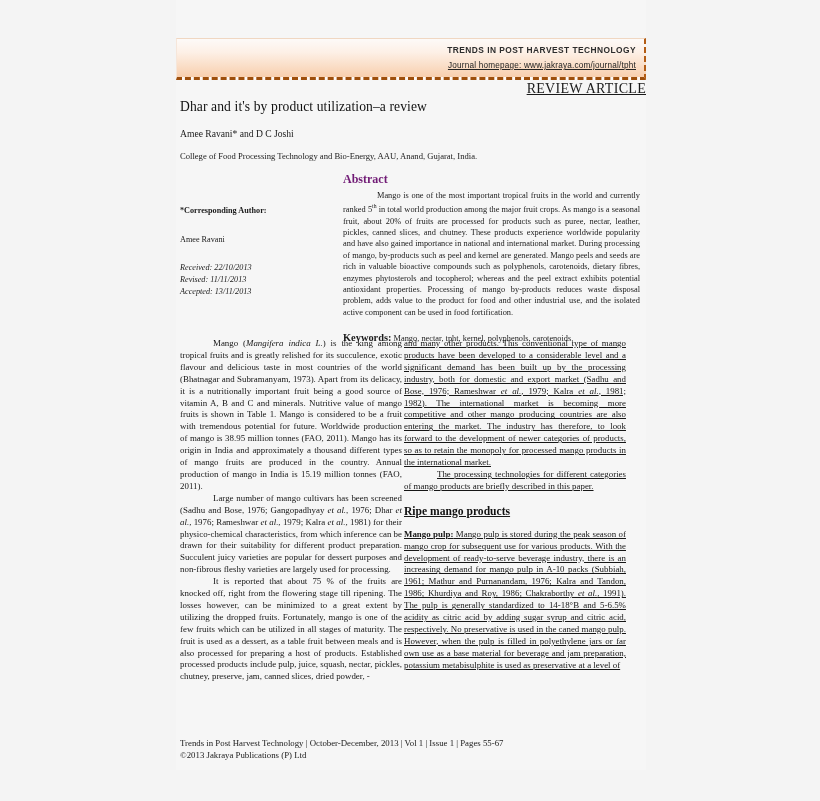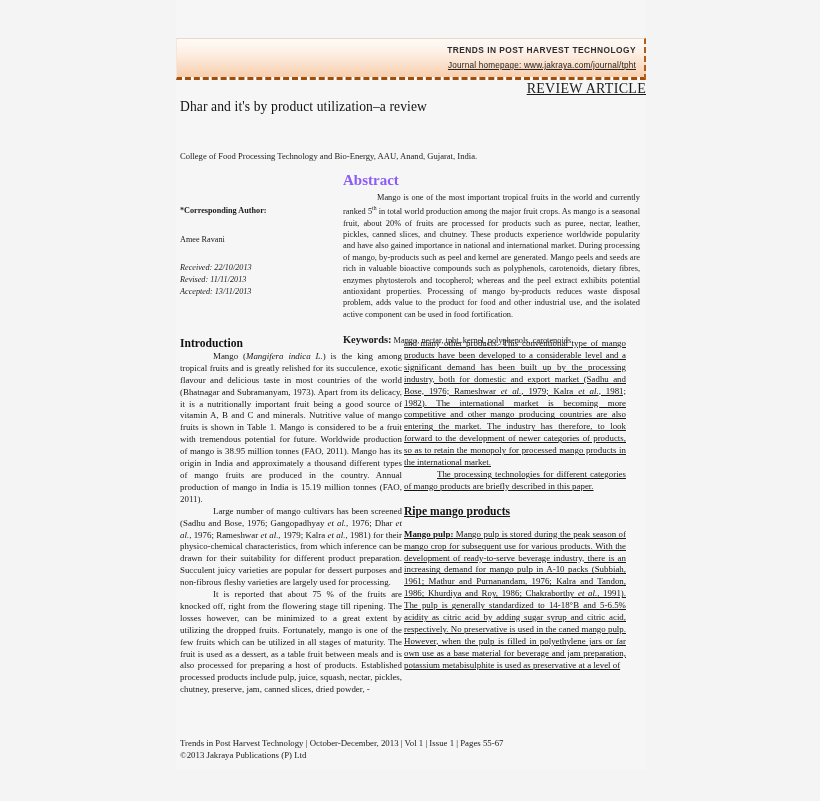--- a/index.html
+++ b/index.html
@@ -128,23 +128,23 @@
   }
   .corr-block .dates div { line-height: 11.8px; }
 
   .abstract-col {
     position: absolute;
     left: 167px;
     top: 172px;
     width: 297px;
   }
   .abstract-heading {
-    font-size: 15px;
+    font-size: 12px;
     font-weight: bold;
-    color: #8b5cf6;
+    color: #701a75;
     margin-bottom: 3px;
   }
   .abstract-body {
     font-size: 8.35px;
     line-height: 11.4px;
     text-align: justify;
     color: #1a1a1a;
     text-indent: 34px;
   }
   .keywords {
@@ -207,40 +207,40 @@
     <div class="banner">
       <div class="banner-inner">
         <div class="banner-title">TRENDS IN POST HARVEST TECHNOLOGY</div>
         <div class="banner-home">Journal homepage: www.jakraya.com/journal/tpht</div>
       </div>
     </div>
 
     <div class="review-label">REVIEW ARTICLE</div>
 
     <div class="doc-title">Dhar and it's by product utilization–a review</div>
+    <div class="authors">Amee Ravani* and D C Joshi</div>
     <div class="affiliation">College of Food Processing Technology and Bio-Energy, AAU, Anand, Gujarat, India.</div>
 
     <div class="corr-block">
       <div class="corr-head">*Corresponding Author:</div>
       <div class="corr-name">Amee Ravani</div>
       <div class="dates">
         <div>Received: 22/10/2013</div>
         <div>Revised: 11/11/2013</div>
         <div>Accepted: 13/11/2013</div>
       </div>
     </div>
 
     <div class="abstract-col">
       <div class="abstract-heading">Abstract</div>
       <div class="abstract-body"><span>Mango is one of the most important tropical fruits in the world and currently ranked 5</span><span class="sup">th</span><span> in total world production among the major fruit crops. As mango is a seasonal fruit, about 20% of fruits are processed for products such as puree, nectar, leather, pickles, canned slices, and chutney. These products experience worldwide popularity and have also gained importance in national and international market. During processing of mango, by-products such as peel and kernel are generated. Mango peels and seeds are rich in valuable bioactive compounds such as polyphenols, carotenoids, dietary fibres, enzymes phytosterols and tocopherol; whereas and the peel extract exhibits potential antioxidant properties. Processing of mango by-products reduces waste disposal problem, adds value to the product for food and other industrial use, and the isolated active component can be used in food fortification.</span></div>
       <div class="keywords"><b>Keywords:</b> <span>Mango, nectar, tpht, kernel, polyphenols, carotenoids.</span></div>
     </div>
 
     <div class="col col-left">
-      <div class="section-head">Introduction</div>
       <p class="para"><span>Mango (</span><span class="it">Mangifera indica L.</span><span>) is the king among tropical fruits and is greatly relished for its succulence, exotic flavour and delicious taste in most countries of the world (Bhatnagar and Subramanyam, 1973). Apart from its delicacy, it is a nutritionally important fruit being a good source of vitamin A, B and C and minerals. Nutritive value of mango fruits is shown in Table 1. Mango is considered to be a fruit with tremendous potential for future. Worldwide production of mango is 38.95 million tonnes (FAO, 2011). Mango has its origin in India and approximately a thousand different types of mango fruits are produced in the country. Annual production of mango in India is 15.19 million tonnes (FAO, 2011).</span></p>
       <p class="para"><span>Large number of mango cultivars has been screened (Sadhu and Bose, 1976; Gangopadhyay </span><span class="it">et al.</span><span>, 1976; Dhar </span><span class="it">et al.</span><span>, 1976; Rameshwar </span><span class="it">et al.</span><span>, 1979; Kalra </span><span class="it">et al.</span><span>, 1981) for their physico-chemical characteristics, from which inference can be drawn for their suitability for different product preparation. Succulent juicy varieties are popular for dessert purposes and non-fibrous fleshy varieties are largely used for processing.</span></p>
       <p class="para">It is reported that about 75 % of the fruits are knocked off, right from the flowering stage till ripening. The losses however, can be minimized to a great extent by utilizing the dropped fruits. Fortunately, mango is one of the few fruits which can be utilized in all stages of maturity.  The fruit is used as a dessert, as a table fruit between meals and is also processed for preparing a host of products. Established processed products include pulp, juice, squash, nectar, pickles, chutney, preserve, jam, canned slices, dried powder, -</p>
     </div>
 
     <div class="col col-right">
       <p class="para noindent"><span>and many other products. This conventional type of mango products have been developed to a considerable level and a significant demand has been built up by the processing industry, both for domestic and export market (Sadhu and Bose, 1976; Rameshwar </span><span class="it">et al.</span><span>, 1979; Kalra </span><span class="it">et al.</span><span>, 1981; 1982). The international market is becoming more competitive and other mango producing countries are also entering the market. The industry has therefore, to look forward to the development of newer categories of products, so as to retain the monopoly for processed mango products in the international market.</span></p>
       <p class="para">The processing technologies for different categories of mango products are briefly described in this paper.</p>
       <div class="section-head spaced">Ripe mango products</div>
       <p class="para lead" style="margin-top:11px"><span class="runin">Mango pulp:</span><span> Mango pulp is stored during the peak season of mango crop for subsequent use for various products. With the development of ready-to-serve beverage industry, there is an increasing demand for mango pulp in A-10 packs (Subbiah, 1961; Mathur and Purnanandam, 1976; Kalra and Tandon, 1986; Khurdiya and Roy, 1986; Chakraborthy </span><span class="it">et al.</span><span>, 1991). The pulp is generally standardized to 14-18°B and 5-6.5% acidity as citric acid by adding sugar syrup and citric acid, respectively. No preservative is used in the caned mango pulp. However, when the pulp is filled in polyethylene jars or far own use as a base material for beverage and jam preparation, potassium metabisulphite is used as preservative at a level of</span></p>

